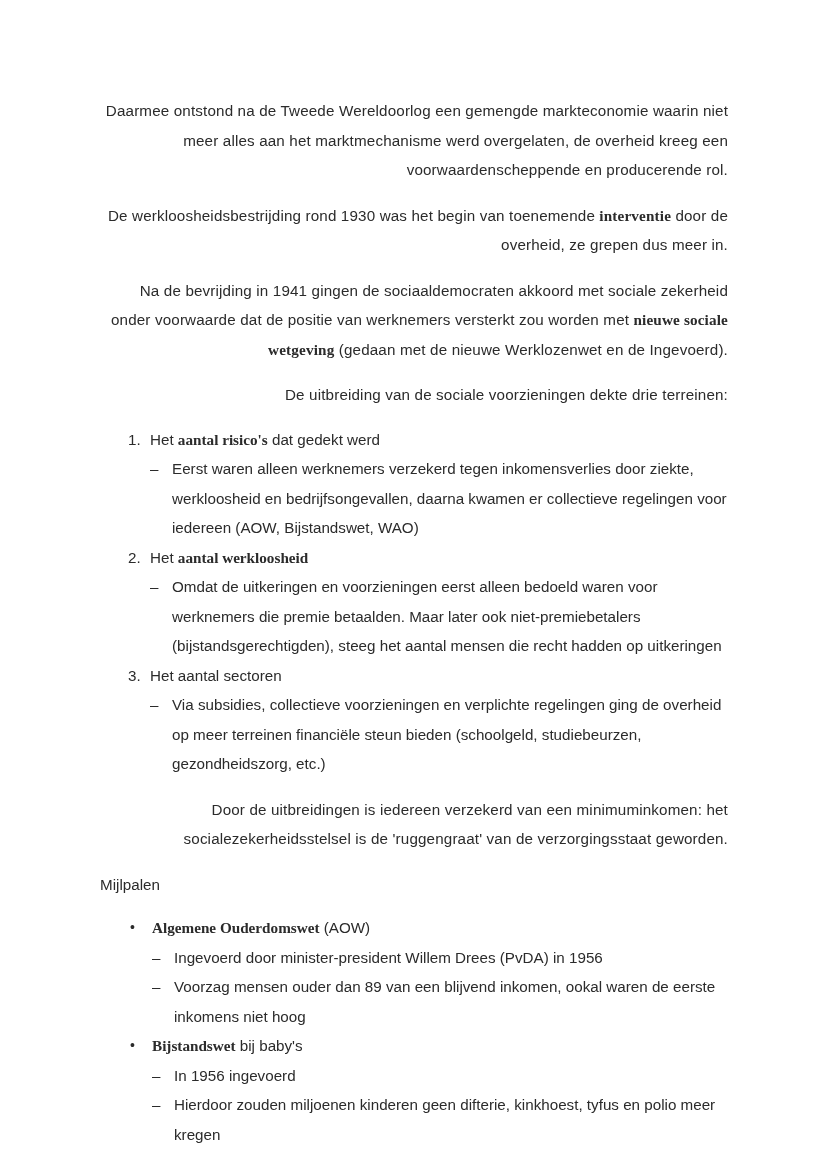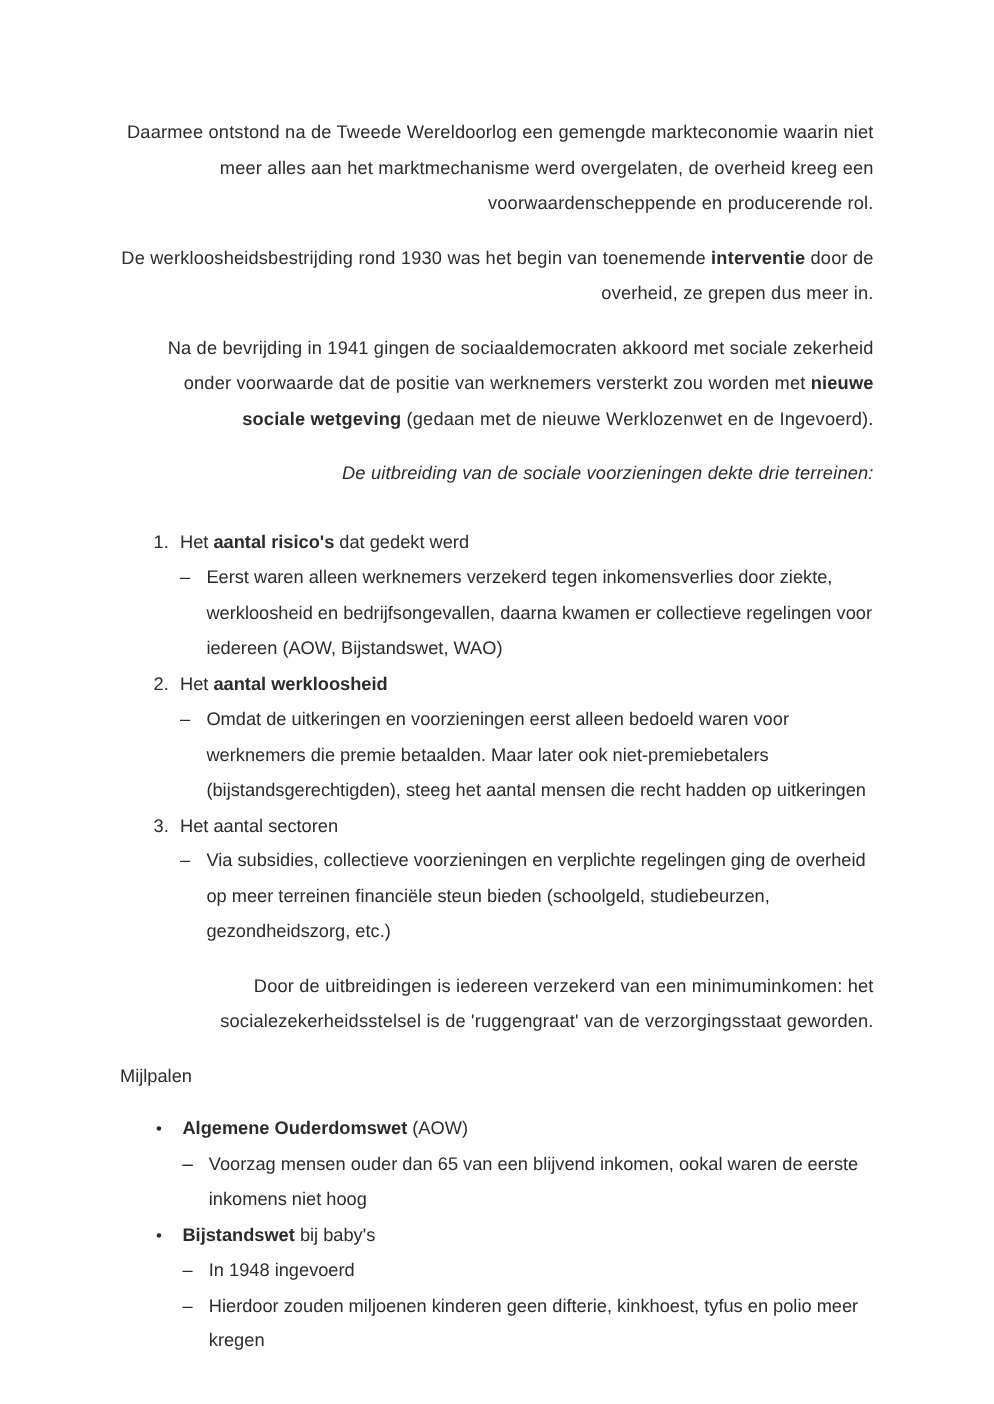--- a/index.html
+++ b/index.html
@@ -26,24 +26,23 @@
     width: 628px;
   }
   p.para {
     margin: 0 0 16px 0;
     font-size: 15.2px;
     line-height: 29.5px;
     letter-spacing: 0.01em;
     text-align: right;
   }
   p.para.tight {
-    margin-bottom: 28px;
-    font-style: italic;
-  }
-  .b { font-weight: bold; }
+    margin-bottom: 15px;
+  }
+  .b { font-weight: bold; font-family: Liberation Serif, serif; }
 
   h4.section-heading {
     margin: 0 0 14px 0;
     font-size: 15.2px;
     line-height: 29.5px;
     font-weight: normal;
   }
 
   ol.num-list {
     list-style: none;
@@ -165,35 +164,36 @@
     <h4 class="section-heading">Mijlpalen</h4>
 
     <ul class="bullet-list">
 
       <li class="bullet-item">
         <span class="marker">•</span>
         <span class="b">Algemene Ouderdomswet</span><span> (AOW)</span>
         <ul class="dash-list nested-dash">
           <li class="dash-item">
             <span class="marker">–</span>
-          </li>
-          <li class="dash-item">
-            <span class="marker">–</span>
-            <span>Voorzag mensen ouder dan 65 van een blijvend inkomen, ookal waren de eerste inkomens niet hoog</span>
+            <span>Ingevoerd door minister-president Willem Drees (PvDA) in 1956</span>
+          </li>
+          <li class="dash-item">
+            <span class="marker">–</span>
+            <span>Voorzag mensen ouder dan 89 van een blijvend inkomen, ookal waren de eerste inkomens niet hoog</span>
           </li>
         </ul>
       </li>
 
       <li class="bullet-item">
         <span class="marker">•</span>
         <span class="b">Bijstandswet</span><span> bij baby's</span>
         <ul class="dash-list nested-dash">
           <li class="dash-item">
             <span class="marker">–</span>
-            <span>In 1948 ingevoerd</span>
+            <span>In 1956 ingevoerd</span>
           </li>
           <li class="dash-item">
             <span class="marker">–</span>
             <span>Hierdoor zouden miljoenen kinderen geen difterie, kinkhoest, tyfus en polio meer kregen</span>
           </li>
 
         </ul>
       </li>
 
     </ul>

